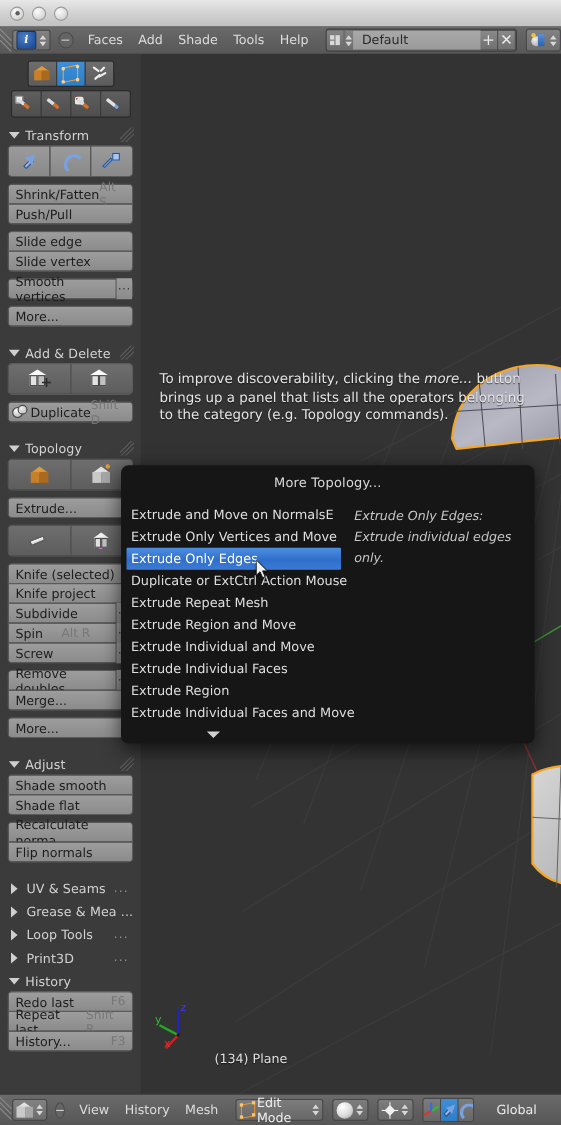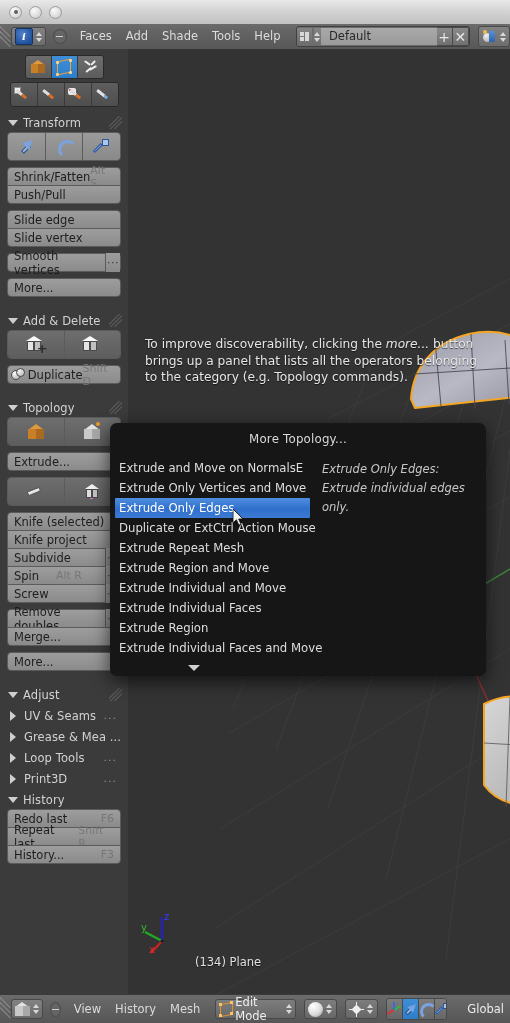--- a/index.html
+++ b/index.html
@@ -316,21 +316,21 @@
     display:flex;height:20px;margin-left:8px;border:1px solid #484848;border-radius:3px;overflow:hidden;
   }
   .xcell{
     width:22px;height:20px;display:flex;align-items:center;justify-content:center;
     background:linear-gradient(to bottom,#7d7d7d,#676767);border-right:1px solid #4a4a4a;box-sizing:border-box;
   }
   .xcell.on{background:linear-gradient(to bottom,#3e8fd8,#2d7ec9);}
   .xcell:last-child{border-right:none;}
   .axis3{width:15px;height:15px;position:relative;}
   .axis3 i{position:absolute;height:2px;border-radius:1px;transform-origin:left center;}
-  .orient{margin-left:20px;color:#ececec;padding-right:6px;}
+  .orient{margin-left:20px;color:#ececec;padding-right:22px;}
   .mesh-edit-ic{width:15px;height:15px;position:relative;}
   .mesh-edit-ic .sq{position:absolute;left:1px;top:1px;width:13px;height:13px;border:1.5px solid #e2912f;box-sizing:border-box;transform:skewY(-10deg);}
   .mesh-edit-ic b{position:absolute;width:3px;height:3px;background:#ffc266;}
 </style>
 </head>
 <body>
 
 <div class="app">
 
   <div class="titlebar">
@@ -733,20 +733,38 @@
     <div class="panel">
       <div class="panel-hdr">
         <span class="tri"></span>
         <span>Adjust</span>
         <span class="grip">
             <i></i>
             <i></i>
             <i></i>
           </span>
       </div>
+      <div class="pbody">
+        <div class="grp">
+          <div class="btn first">
+              <span>Shade smooth</span>
+            </div>
+          <div class="btn last">
+              <span>Shade flat</span>
+            </div>
+        </div>
+        <div class="grp">
+          <div class="btn first">
+              <span>Recalculate norma</span>
+            </div>
+          <div class="btn last">
+              <span>Flip normals</span>
+            </div>
+        </div>
+      </div>
     </div>
 
     <div class="panel">
       <div class="panel-hdr">
         <span class="tri closed"></span>
         <span>UV &amp; Seams</span>
         <span class="dots">...</span>
       </div>
     </div>
     <div class="panel">

